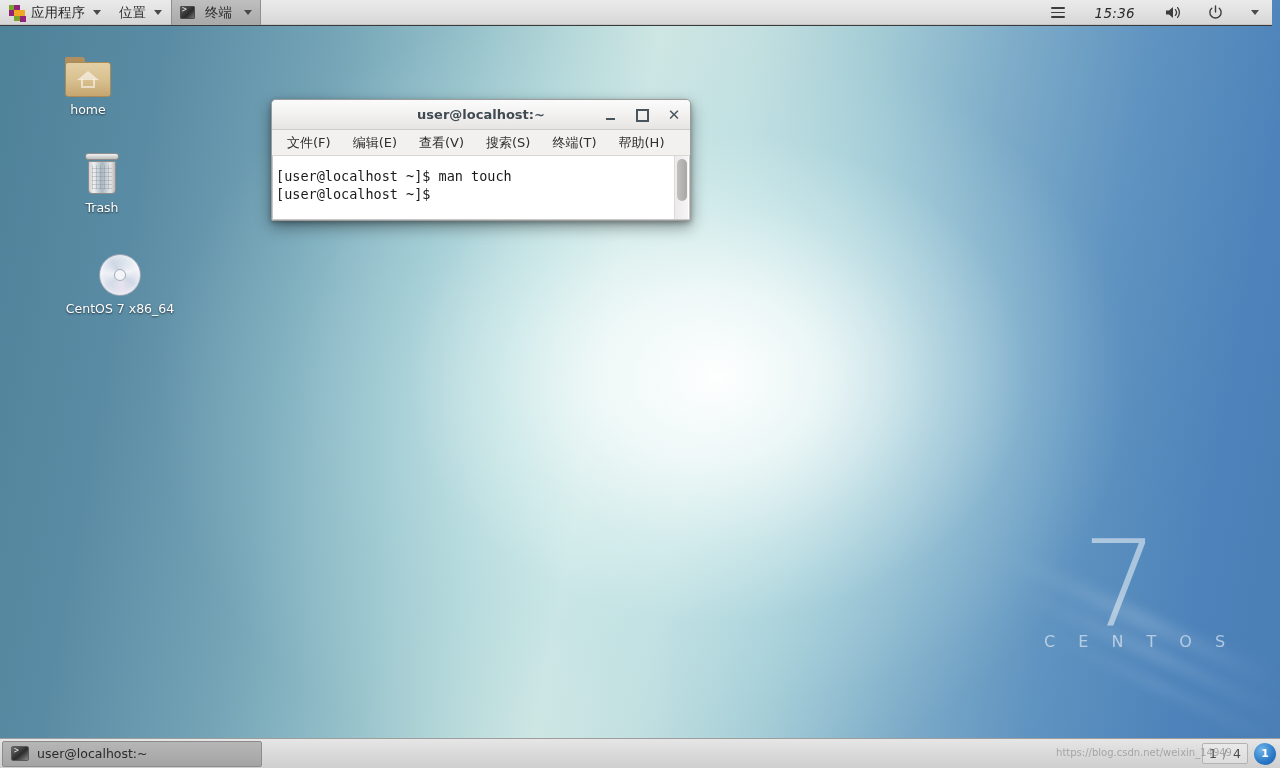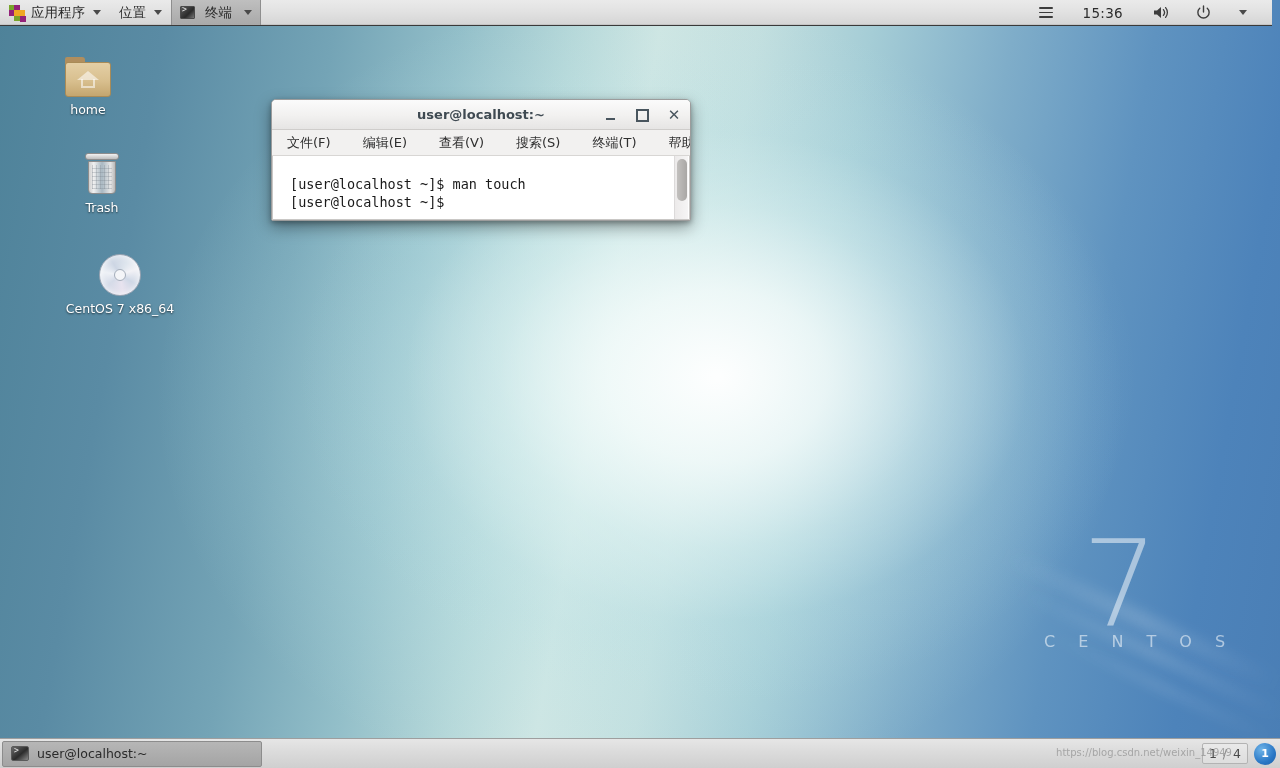--- a/index.html
+++ b/index.html
@@ -100,21 +100,21 @@
     background: linear-gradient(to bottom, #eaeaea 0%, #e2e2e2 45%, #d6d6d6 96%, #b4b4b4 100%);
     border-bottom: 1px solid #3a3a3a;
     display: flex;
     align-items: stretch;
     font-size: 13px;
     color: #2e2e2e;
     z-index: 40;
   }
   .panel-left { display: flex; align-items: stretch; }
   .panel-spacer { flex: 1; }
-  .panel-right { display: flex; align-items: center; padding-right: 18px; gap: 12px; }
+  .panel-right { display: flex; align-items: center; padding-right: 6px; gap: 12px; font-style: italic; }
 
   .menu-btn {
     display: flex;
     align-items: center;
     gap: 6px;
     padding: 0 9px;
     cursor: default;
     white-space: nowrap;
   }
   .menu-label { font-size: 13.5px; color: #2c2c2c; }
@@ -305,21 +305,21 @@
   }
   .wc-min::after { content: ""; display:block; width: 9px; height: 2px; background: #49555e; margin-top: 8px; }
   .wc-max::after { content: ""; display:block; width: 9px; height: 9px; border: 2px solid #49555e; }
   .wc-close { font-size: 15px; font-weight: bold; }
 
   .menubar {
     height: 26px;
     display: flex;
     align-items: center;
     padding-left: 8px;
-    gap: 18px;
+    gap: 8px;
     background: #f2f1f0;
     border-bottom: 1px solid #d8d6d4;
   }
   .menuitem {
     font-size: 13px;
     color: #2f2f2f;
     padding: 2px 7px;
     border-radius: 2px;
     cursor: default;
     white-space: nowrap;
@@ -328,27 +328,26 @@
   .term-body {
     position: relative;
     height: 64px;
     background: #ffffff;
     border: 1px solid #c9c7c5;
     border-top: none;
     margin: 0;
     overflow: hidden;
   }
   .term-text {
-    padding: 19px 5px 0 3px;
+    padding: 11px 5px 0 3px;
     font-family: "DejaVu Sans Mono", "Liberation Mono", monospace;
     font-size: 13.5px;
     line-height: 18px;
     color: #1a1a1a;
     white-space: pre;
-    margin-left: 14px;
   }
   .term-scroll {
     position: absolute;
     right: 1px; top: 0;
     width: 14px; height: 100%;
     background: linear-gradient(to right, #eceaea, #f6f5f5);
     border-left: 1px solid #dcdada;
   }
   .term-thumb {
     position: absolute;

